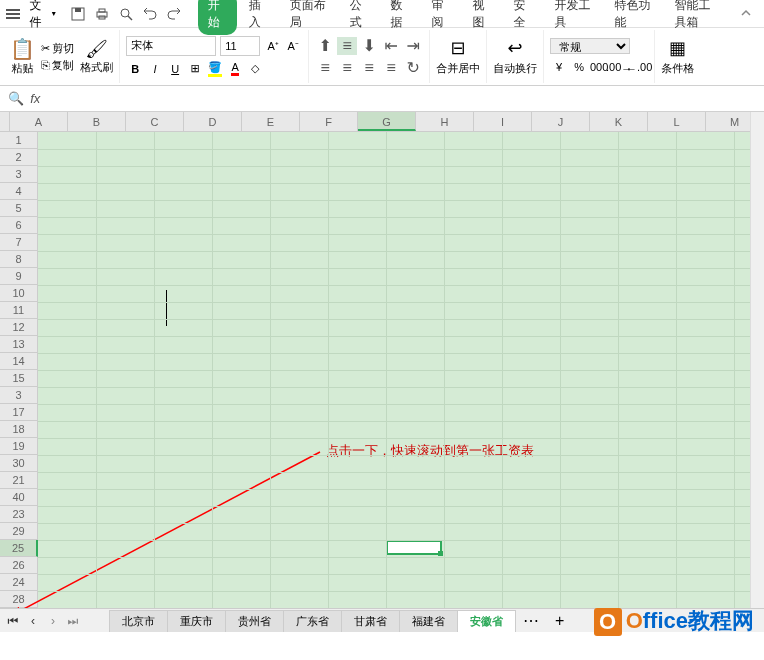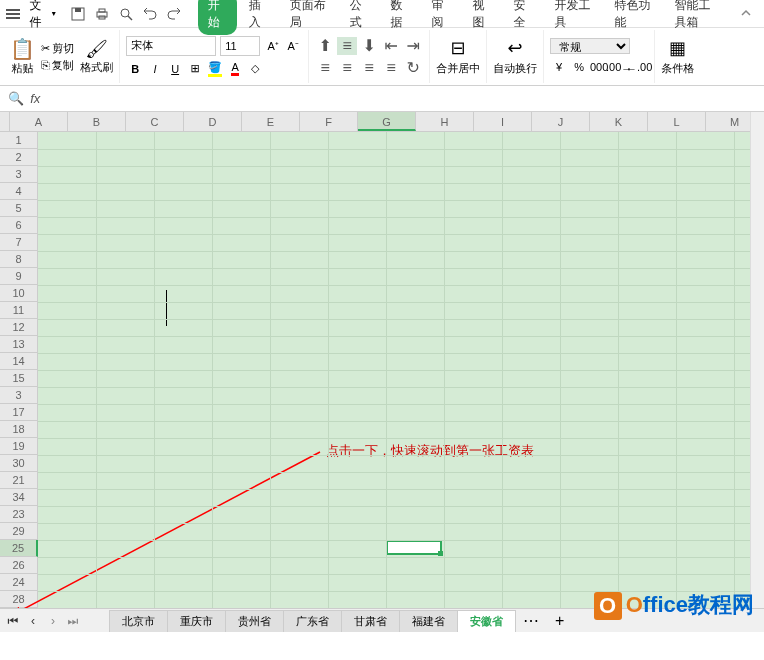--- a/index.html
+++ b/index.html
@@ -89,21 +89,21 @@
     .sheet-nav { display: flex; gap: 2px; padding: 0 4px; }
     .sheet-nav-btn { width: 18px; height: 18px; cursor: pointer; display: flex; align-items: center; justify-content: center; color: #888; font-size: 12px; }
     .sheet-nav-btn.enabled { color: #333; }
     .sheet-tabs { display: flex; padding-left: 23px; }
     .sheet-tab { padding: 3px 12px; font-size: 11px; border: 1px solid #ccc; border-bottom: none; background: #e0e0e0; cursor: pointer; margin-right: -1px; }
     .sheet-tab.active { background: #fff; color: #2faa5b; font-weight: bold; }
     .sheet-more { padding: 0 8px; cursor: pointer; }
     .sheet-add { padding: 0 8px; cursor: pointer; }
     
     
-    .watermark { position: absolute; right: 10px; bottom: 40px; text-align: right; }
+    .watermark { position: absolute; right: 10px; bottom: 24px; text-align: right; }
     .watermark .brand { font-size: 22px; font-weight: bold; }
     .watermark .brand .o1 { color: #e67817; }
     .watermark .brand .rest { color: #0066cc; }
     .watermark .url { font-size: 13px; color: #e67817; }
     .watermark .logo-box { display: inline-block; width: 28px; height: 28px; background: #e67817; color: #fff; font-weight: bold; text-align: center; line-height: 28px; border-radius: 3px; vertical-align: middle; margin-right: 4px; }
     
     .scrollbar-v { position: absolute; right: 0; top: 0; bottom: 0; width: 14px; background: #f0f0f0; border-left: 1px solid #ddd; }
   </style>
 </head>
 <body>
@@ -312,21 +312,21 @@
           <div class="row-header">12</div>
           <div class="row-header">13</div>
           <div class="row-header">14</div>
           <div class="row-header">15</div>
           <div class="row-header">3</div>
           <div class="row-header">17</div>
           <div class="row-header">18</div>
           <div class="row-header">19</div>
           <div class="row-header">30</div>
           <div class="row-header">21</div>
-          <div class="row-header">34</div>
+          <div class="row-header">40</div>
           <div class="row-header">23</div>
           <div class="row-header">29</div>
           <div class="row-header active">25</div>
           <div class="row-header">26</div>
           <div class="row-header">24</div>
           <div class="row-header">28</div>
         </div>
       <div class="cells" id="cells" style="height: 476px; width: 754px;">
         <div class="active-cell" style="left:348px; top:408px; width:56px; height:15px;"></div>
         <div class="text-cursor" style="left:128px; top:158px;"></div>

